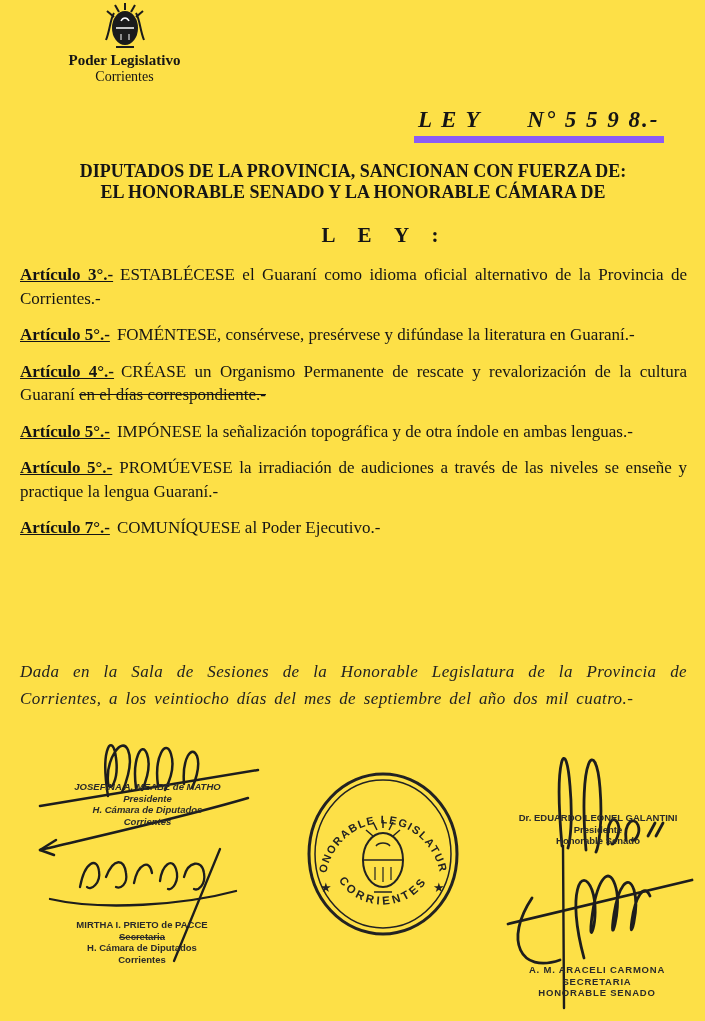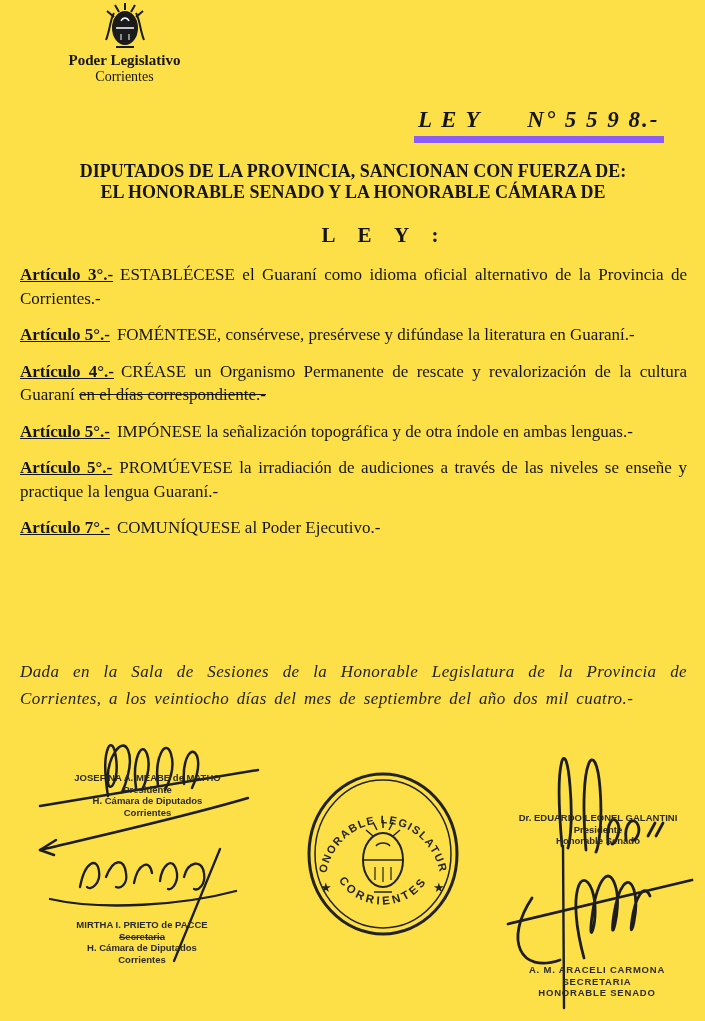--- a/index.html
+++ b/index.html
@@ -48,21 +48,21 @@
     font-size:17px;line-height:27px;letter-spacing:0.4px;word-spacing:3px;
     text-align:justify;color:#222;
   }
   
   .sig{position:absolute;text-align:center;
     font-family:"Liberation Sans", sans-serif;
     font-size:9.5px;font-weight:bold;line-height:11.5px;color:#2a2a2a;}
   .sig svg.scribble{position:absolute;left:0;top:0;pointer-events:none;}
   .sig .sig-text{position:absolute;left:0;width:100%;}
   #sig1{left:30px;top:728px;width:235px;height:135px;}
-  #sig1 .sig-text{top:44px;}
+  #sig1 .sig-text{top:53px;font-style:italic;}
   #sig2{left:22px;top:845px;width:240px;height:120px;}
   #sig2 .sig-text{top:42px;margin-top:32px;}
   #sig3{left:498px;top:726px;width:200px;height:140px;}
   #sig3 .sig-text{top:86px;}
   #sig4{left:492px;top:858px;width:210px;height:160px;}
   #sig4 .sig-text{top:106px;letter-spacing:0.8px;}
   .pen-tail{position:absolute;left:556px;top:845px;}
   
   .seal{position:absolute;left:304px;top:770px;width:158px;height:168px;}
 </style>

